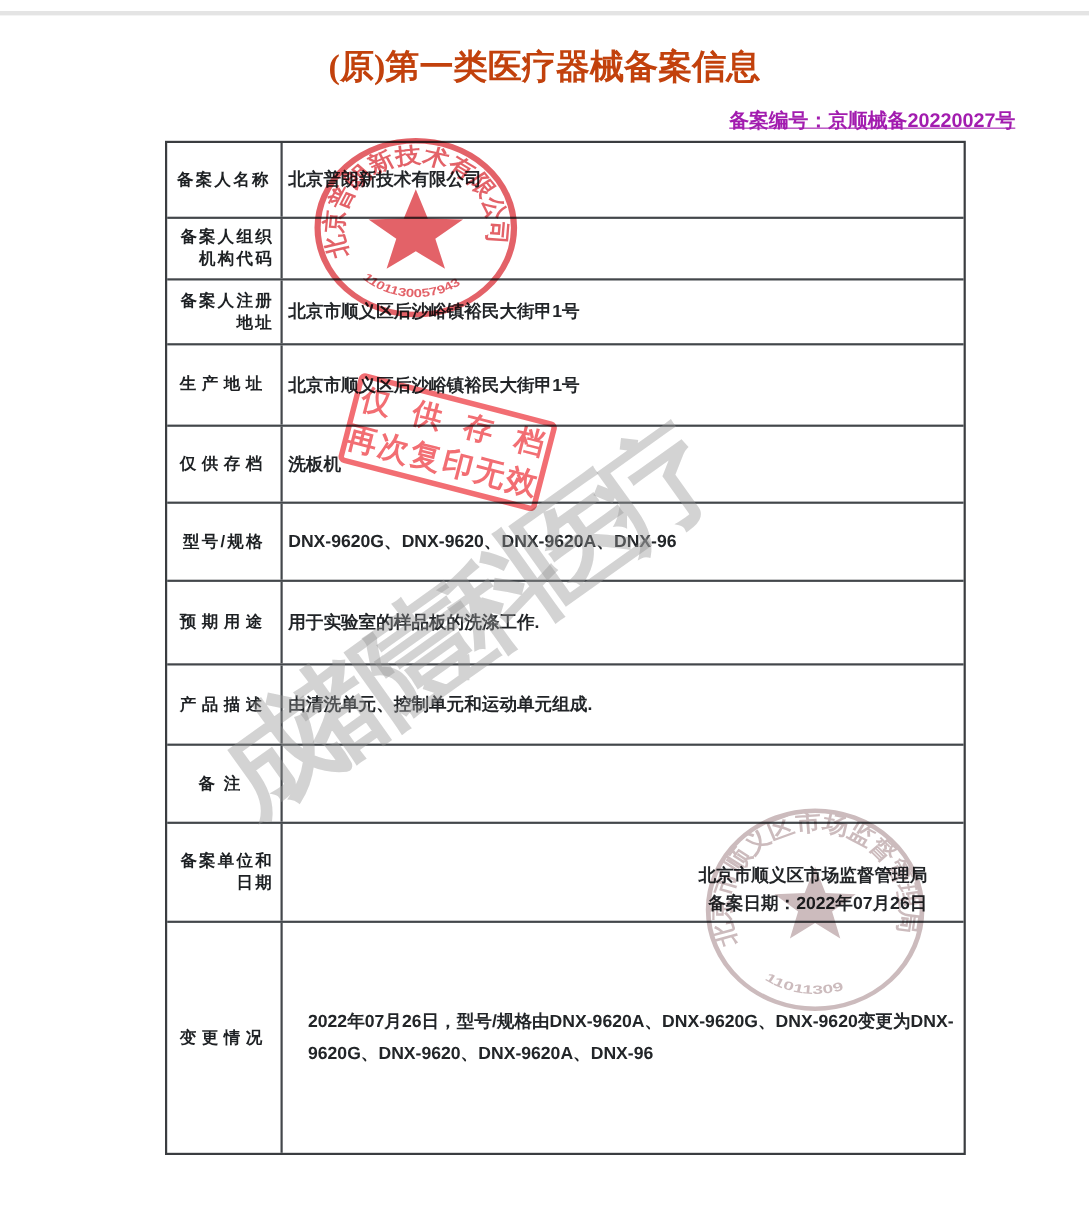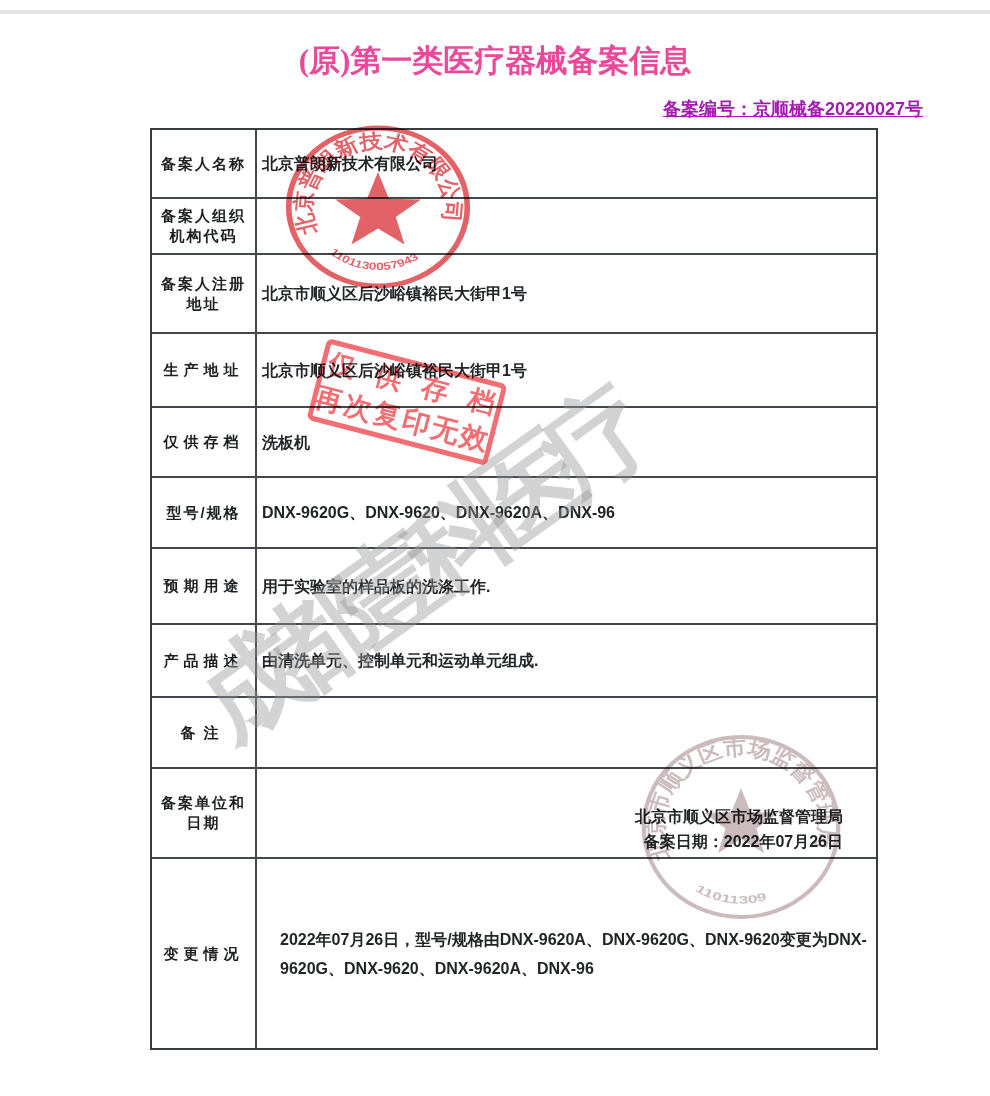--- a/index.html
+++ b/index.html
@@ -1,32 +1,32 @@
 <!DOCTYPE html>
 <html style="--company-color: #dd3f47; --archive-color: #f0565c; --authority-color: #8d686c;"><head>
 <meta charset="utf-8">
 <style>
   html,body{margin:0;padding:0;background:#ffffff;}
   .page{position:relative;width:990px;height:1096px;background:#ffffff;overflow:hidden;
         font-family:"Liberation Sans",sans-serif;color:#25282b;}
   .topband{position:absolute;left:0;top:10px;width:990px;height:4px;background:#e4e4e4;}
   .title{position:absolute;left:0;top:40px;width:990px;text-align:center;
          font-family:"Liberation Serif",serif;font-weight:700;font-size:31px;
-         color:#ec4899;letter-spacing:0px;}
+         color:#c2410c;letter-spacing:0px;}
   .filing-no{position:absolute;top:97px;right:67px;font-size:18px;font-weight:700;color:#a21caf;text-decoration:underline;}
 
   
   .ftable{position:absolute;left:150px;top:128px;width:728px;height:922px;
           border:2px solid #3a3d40;box-sizing:border-box;display:flex;flex-direction:column;}
   .row{display:flex;box-sizing:border-box;border-bottom:2px solid #43474b;}
   .row:last-child{border-bottom:none;gap:18px;}
-  .r1{height:69px}.r2{height:56px}.r3{height:79px}.r4{height:74px}.r5{height:70px}
+  .r1{height:69px}.r2{height:56px}.r3{height:59px}.r4{height:74px}.r5{height:70px}
   .r6{height:71px}.r7{height:73px}.r8{height:76px}.r9{height:71px}.r10{height:90px}.r11{flex:1}
   .cell-label{width:105px;box-sizing:border-box;border-right:2px solid #43474b;
-              display:flex;align-items:center;justify-content:center;text-align:center;
+              display:flex;align-items:center;justify-content:center;text-align:right;
               font-weight:700;font-size:15px;line-height:20px;color:#1d2023;
               padding:2px 6px;letter-spacing:2px;}
   .ls5 .cell-label{letter-spacing:5px;}
   .ls8 .cell-label{letter-spacing:8px;}
   .cell-value{flex:1;display:flex;align-items:center;box-sizing:border-box;
               padding:4px 6px 4px 5px;font-weight:600;font-size:16px;line-height:29px;color:#222528;}
   .r10 .cell-value{flex-direction:column;align-items:flex-end;justify-content:flex-end;
                    padding-bottom:6px;padding-right:33px;gap:7px;line-height:18px;}
   .r10 .vline{font-weight:700;}
   .r11 .cell-value{align-items:center;padding-right:4px;}

